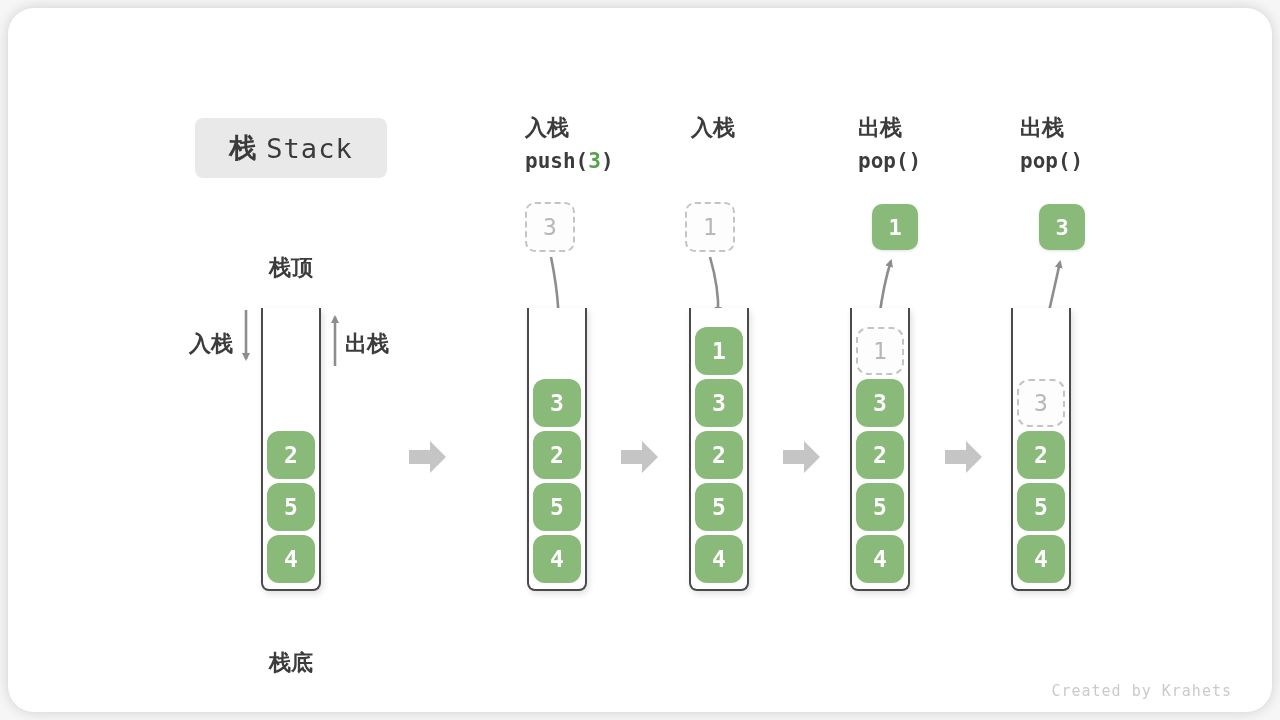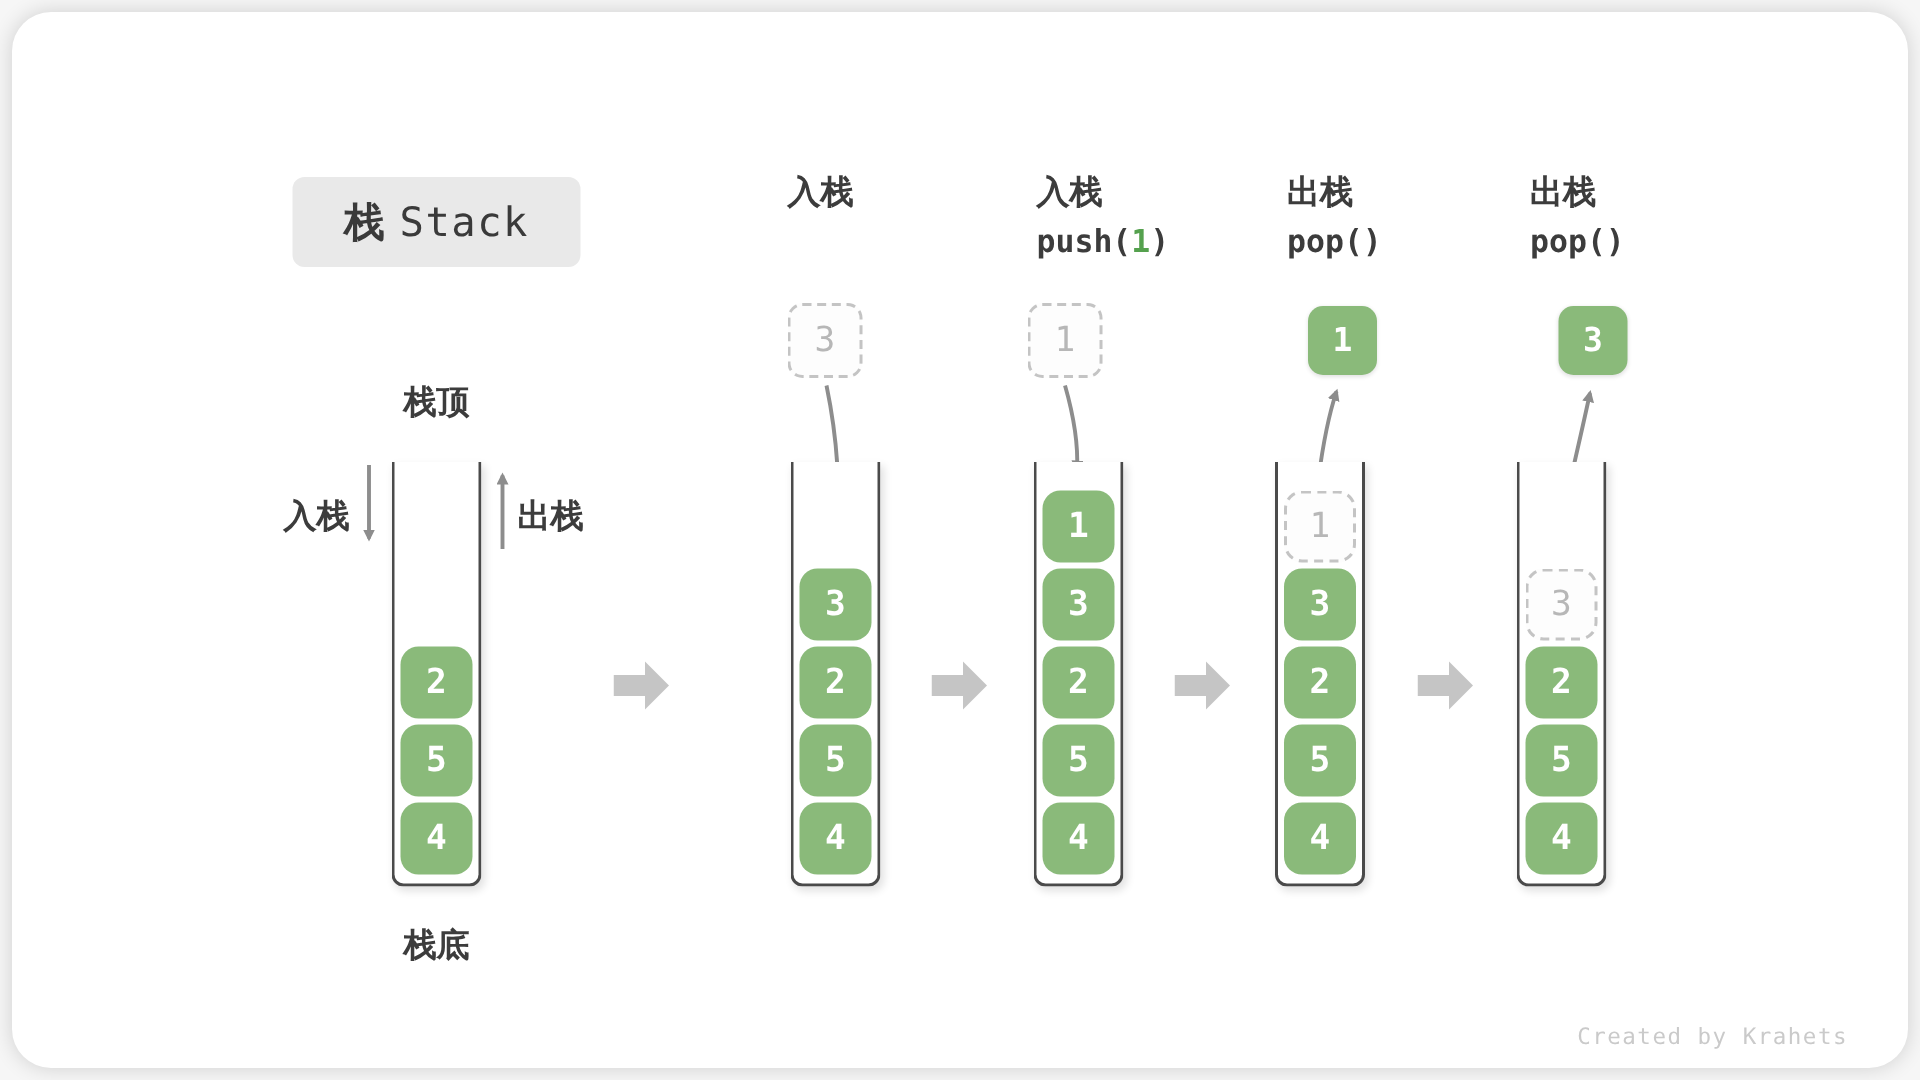--- a/index.html
+++ b/index.html
@@ -69,31 +69,31 @@
 <body>
 
 <div class="card">
 
   <div class="abs title-box">
     <span class="zh">栈</span>
     <span class="en">Stack</span>
   </div>
 
   <div class="abs cjk-label" style="left:233px;top:245px;width:100px;">栈顶</div>
-  <div class="abs cjk-label" style="left:233px;top:607px;width:100px;">栈底</div>
+  <div class="abs cjk-label" style="left:233px;top:640px;width:100px;">栈底</div>
 
   <div class="abs cjk-label" style="left:180px;top:321px;width:46px;">入栈</div>
   <div class="abs cjk-label" style="left:336px;top:321px;width:46px;">出栈</div>
 
   <div class="abs step-header" style="left:517px;">
     <div class="zh">入栈</div>
+    <div class="code"><span>push(</span><span class="arg">3</span><span>)</span></div>
   </div>
   <div class="abs step-header" style="left:683px;">
     <div class="zh">入栈</div>
-    <div class="code"><span>push(</span><span class="arg">1</span><span>)</span></div>
   </div>
   <div class="abs step-header" style="left:850px;">
     <div class="zh">出栈</div>
     <div class="code"><span>pop()</span><span class="arg"></span><span></span></div>
   </div>
   <div class="abs step-header" style="left:1012px;">
     <div class="zh">出栈</div>
     <div class="code"><span>pop()</span><span class="arg"></span><span></span></div>
   </div>
 

